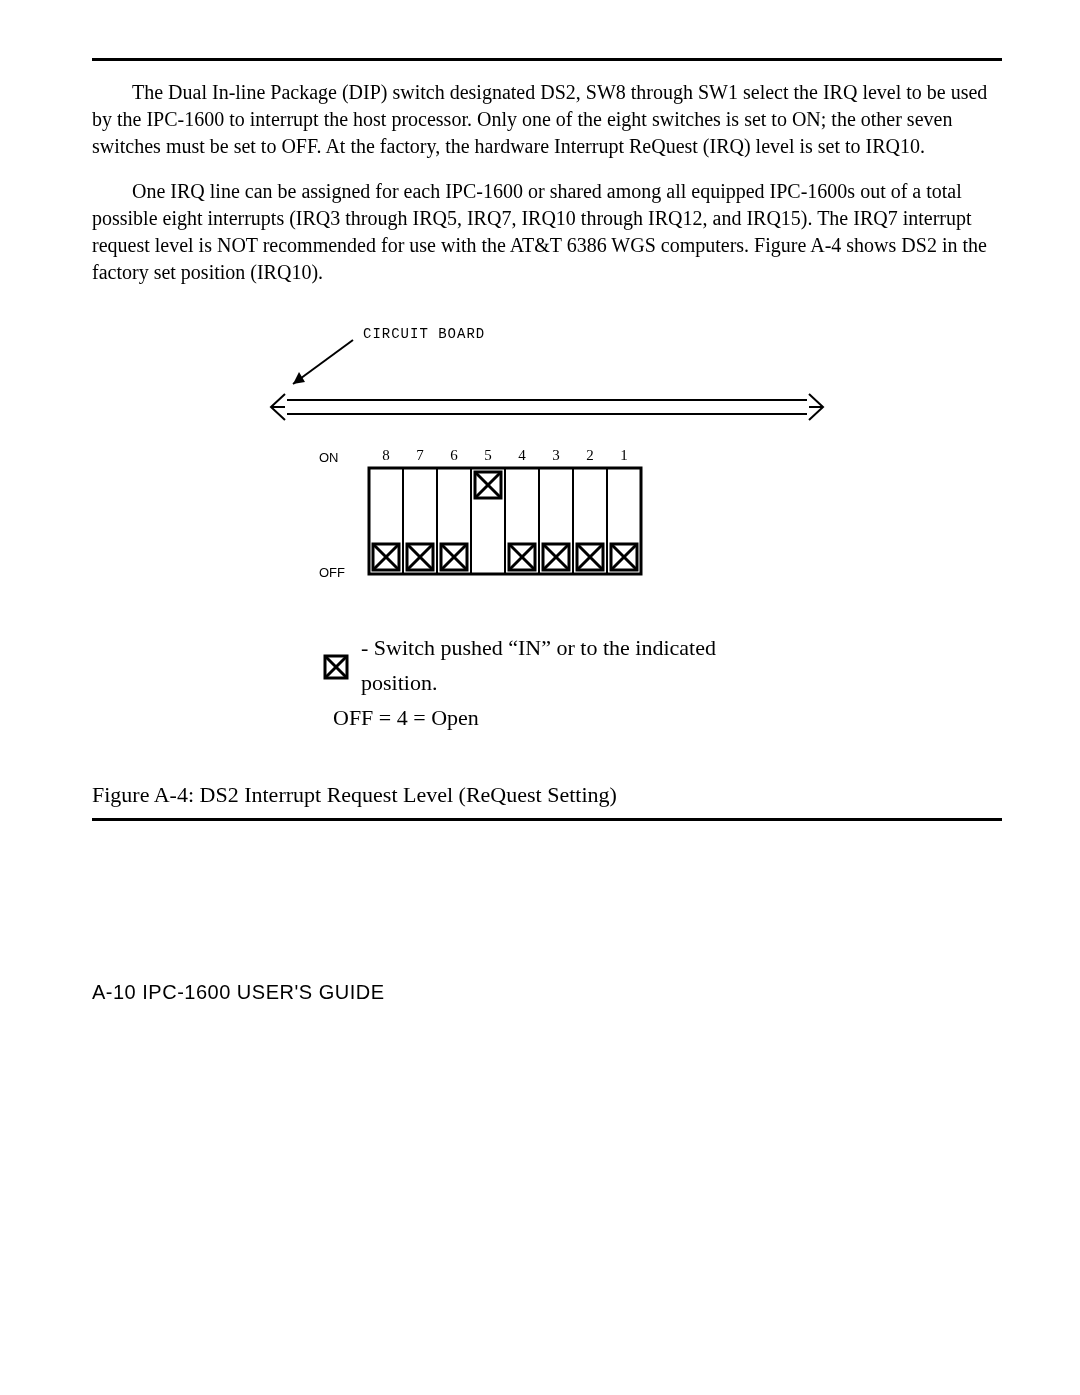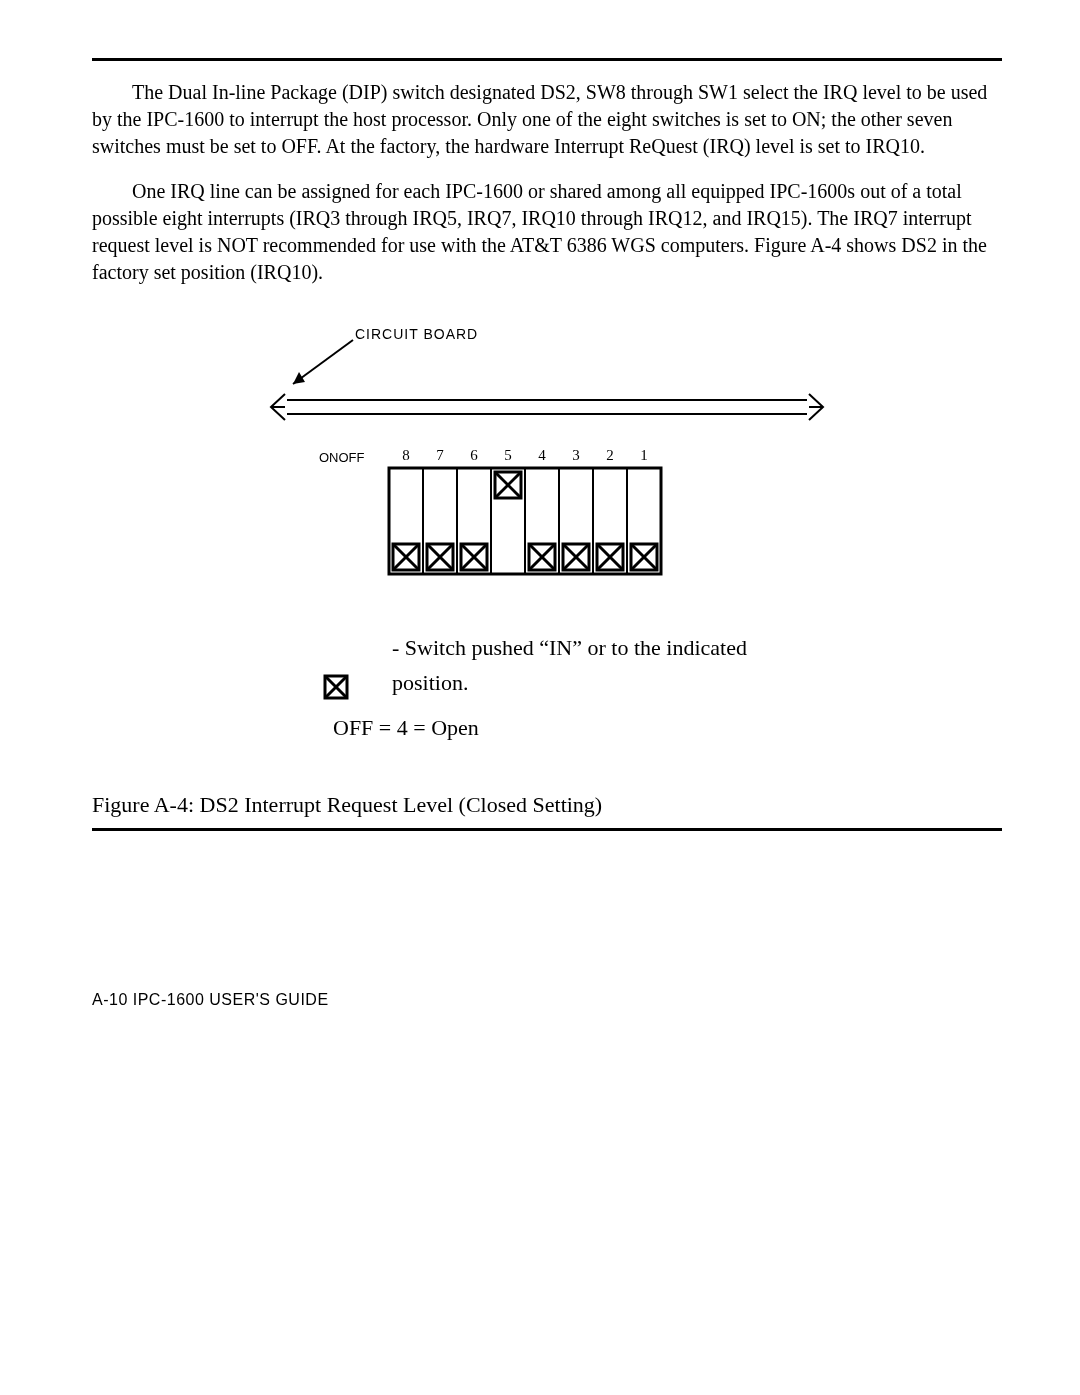--- a/index.html
+++ b/index.html
@@ -43,25 +43,25 @@
     justify-content: center;
   }
   .diagram-inner {
     width: 560px;
   }
   .cbtop {
     position: relative;
     height: 66px;
   }
   .cblabel {
-    font-family: Liberation Sans, sans-serif;
+    font-family: Liberation Mono, monospace;
     font-size: 14px;
     letter-spacing: 1px;
     position: absolute;
-    left: 88px;
+    left: 96px;
     top: 0;
   }
   .arrow-svg {
     position: absolute;
     left: 4px;
     top: 4px;
   }
   .edge-row {
     display: flex;
     align-items: center;
@@ -73,41 +73,39 @@
     border-top: 2px solid #000;
     border-bottom: 2px solid #000;
   }
   .dip-wrap {
     margin-top: 24px;
     margin-left: 52px;
     display: flex;
   }
   .dip-labels {
     display: flex;
-    flex-direction: row;
+    flex-direction: column;
     justify-content: space-between;
     height: 130px;
     font-family: Arial, Helvetica, sans-serif;
     font-size: 13px;
     padding-right: 14px;
     padding-top: 4px;
     padding-bottom: 6px;
   }
   .dip-svg { display:block; }
   .legend {
     margin-top: 44px;
     margin-left: 56px;
     font-size: 22px;
     line-height: 1.6;
   }
   .legend-row {
     display: flex;
-    align-items: flex-end;
-    margin-bottom: 10px;
-    gap: 31px;
+    align-items: center;
   }
   .legend-icon {
     width: 26px;
     height: 26px;
     flex-shrink: 0;
     margin-right: 12px;
     margin-top: 4px;
   }
   .legend-text {
     max-width: 380px;
@@ -119,21 +117,21 @@
   .figcap {
     font-size: 22px;
     margin-top: 10px;
     margin-bottom: 10px;
   }
   .rule-bottom {
     border-top: 3px solid #000;
   }
   .footer {
     font-family: Arial, Helvetica, sans-serif;
-    font-size: 16px;
+    font-size: 20px;
     letter-spacing: 0.5px;
     margin-top: 160px;
   }
 </style>
 </head>
 <body>
 
 <div class="page">
   <div class="rule"></div>
 
@@ -248,17 +246,17 @@
             <line x1="24" y1="2" x2="2" y2="24" stroke="#000" stroke-width="3"></line>
           </svg>
           <div class="legend-text">- Switch pushed “IN” or to the indicated position.</div>
         </div>
         <div class="legend-eq">OFF = 4 = Open</div>
       </div>
 
     </div>
   </div>
 
-  <div class="figcap">Figure A-4:  DS2 Interrupt Request Level (Closed Setting)</div>
+  <div class="figcap">Figure A-4:  DS2 Interrupt Request Level (ReQuest Setting)</div>
   <div class="rule-bottom"></div>
 
   <div class="footer">A-10  IPC-1600 USER'S GUIDE</div>
 </div>
 
 </body></html>

